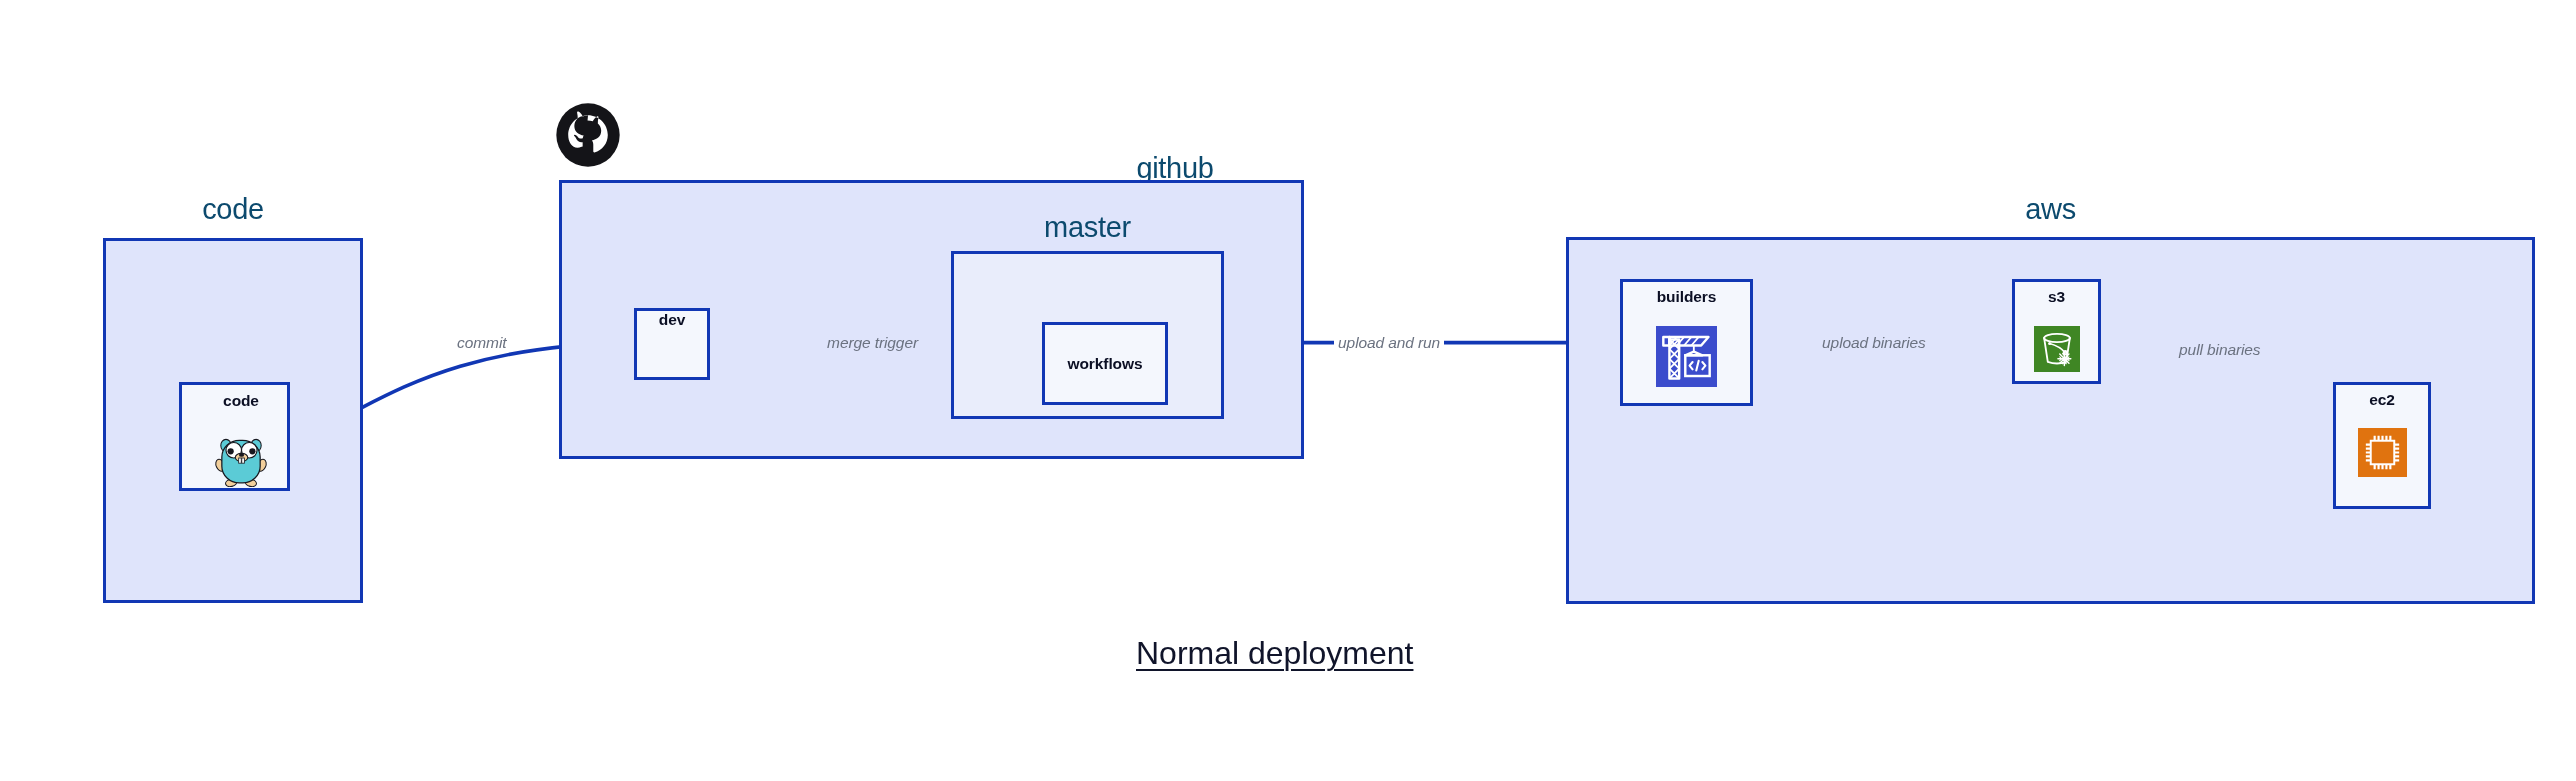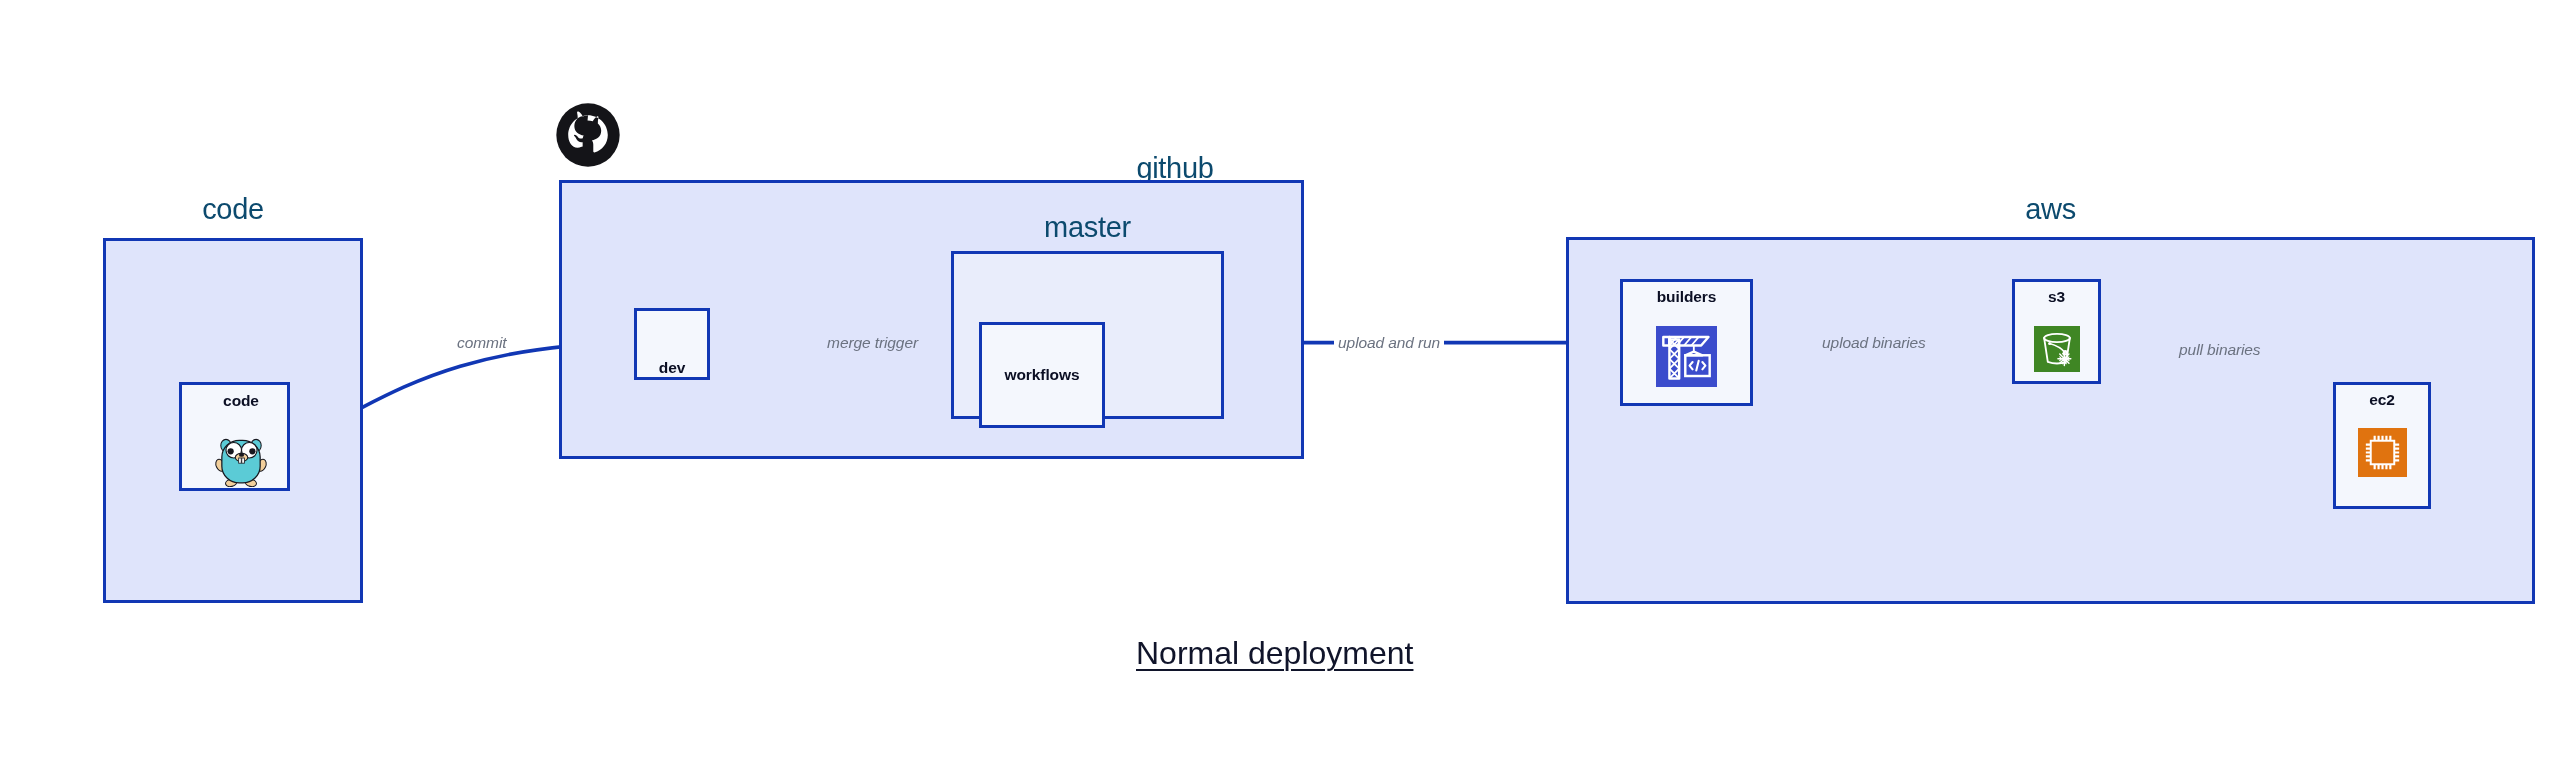--- a/index.html
+++ b/index.html
@@ -162,25 +162,25 @@
   </span>
 
   <div class="group-title" style="left:1046px; top:152px; width:258px; text-align:center;">github</div>
 
   <div class="container-box" style="left:559px; top:180px; width:745px; height:279px;"></div>
 
   <div class="group-title" style="left:951px; top:211px; width:273px; text-align:center;">master</div>
 
   <div class="container-box light" style="left:951px; top:251px; width:273px; height:168px;"></div>
 
-  <div class="node-box" style="left:634px; top:308px; width:76px; height:72px; justify-content:flex-end;">
+  <div class="node-box" style="left:634px; top:308px; width:76px; height:72px; justify-content:flex-start;">
     <span class="node-label">dev</span>
   </div>
 
-  <div class="node-box" style="left:979px; top:322px; width:126px; height:106px; justify-content:center;">
+  <div class="node-box" style="left:1042px; top:322px; width:126px; height:83px; justify-content:center;">
     <span class="node-label">workflows</span>
   </div>
 
   <div class="group-title" style="left:1566px; top:193px; width:969px; text-align:center;">aws</div>
 
   <div class="container-box" style="left:1566px; top:237px; width:969px; height:367px;"></div>
 
   <div class="node-box" style="left:1620px; top:279px; width:133px; height:127px; padding-top:6.2px;">
     <span class="node-label">builders</span>
     <span class="icon-tile" style="margin-top:7.2px;">

